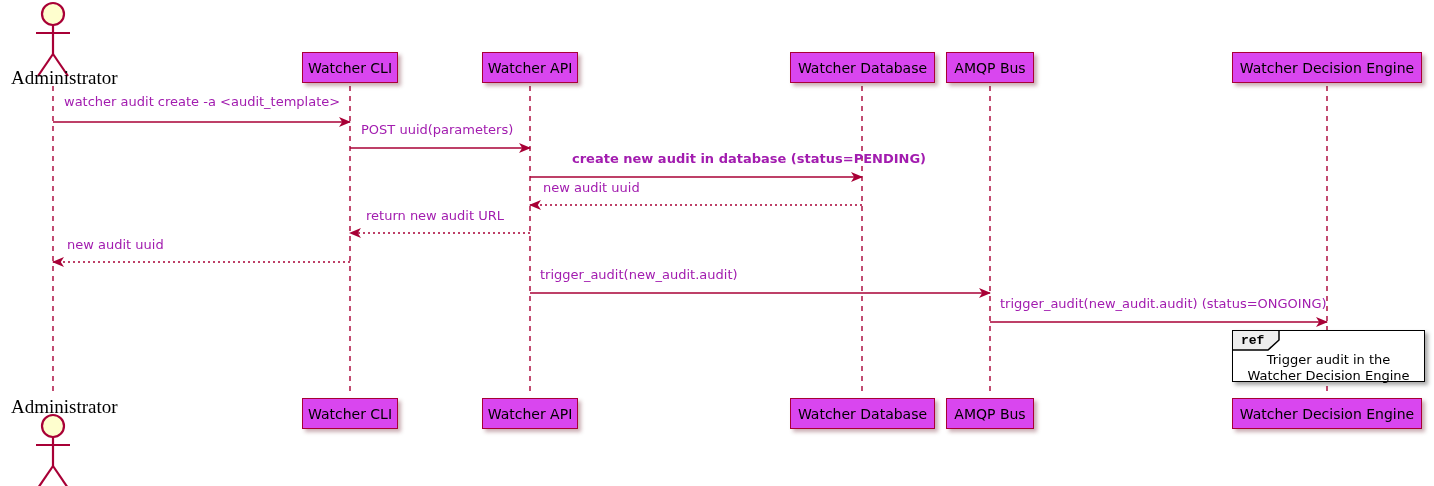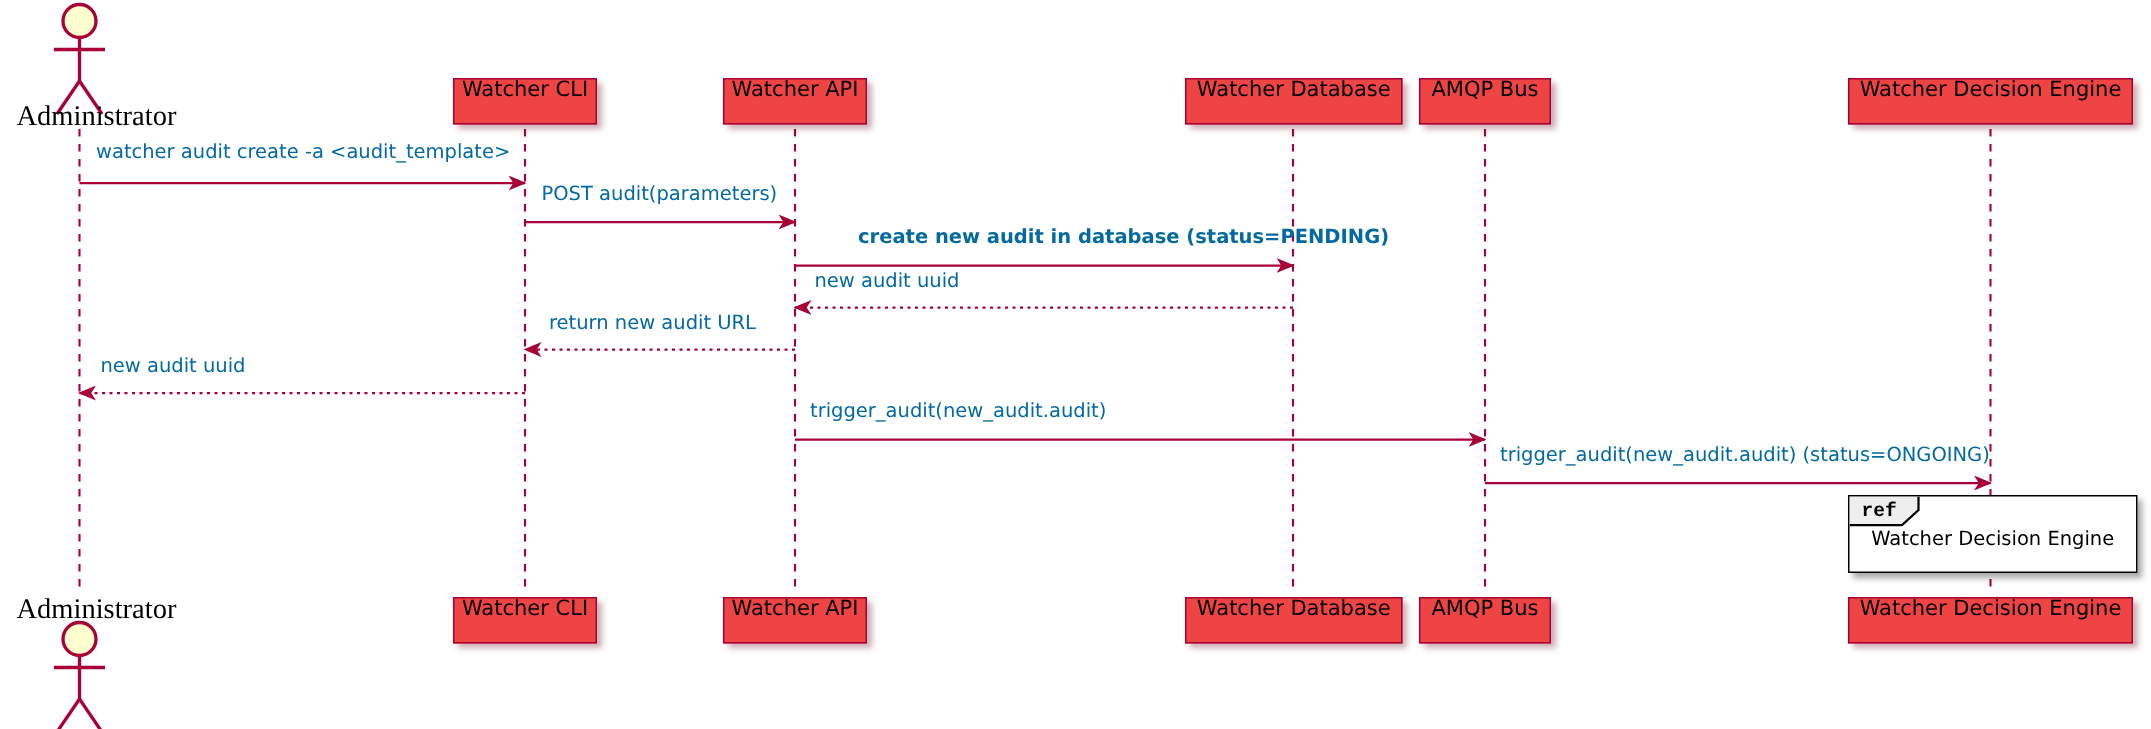--- a/index.html
+++ b/index.html
@@ -24,25 +24,25 @@
     top: 0;
     width: 1434px;
     height: 486px;
     pointer-events: none;
   }
   svg.layer * { pointer-events: auto; }
 
   .participant-box {
     position: absolute;
     box-sizing: border-box;
-    background: #ef4444;
+    background: #d946ef;
     border: 1.5px solid #A80036;
     box-shadow: 3px 3px 4px rgba(90,0,20,0.32);
     display: flex;
-    align-items: flex-start;
+    align-items: center;
     justify-content: center;
   }
   .participant-label {
     font-family: "DejaVu Sans", sans-serif;
     font-size: 14px;
     color: #000000;
     white-space: nowrap;
     line-height: 1;
   }
 
@@ -51,21 +51,21 @@
     font-family: Liberation Serif, serif;
     font-size: 19px;
     color: #000000;
     white-space: nowrap;
   }
 
   .msg-label {
     position: absolute;
     font-family: "DejaVu Sans", sans-serif;
     font-size: 13px;
-    color: #0369a1;
+    color: #a21caf;
     white-space: nowrap;
     line-height: 1;
   }
 
   .ref-frame {
     position: absolute;
     box-sizing: border-box;
     background: #FFFFFF;
     border: 1.5px solid #000000;
     box-shadow: 3px 3px 4px rgba(60,60,60,0.45);
@@ -179,32 +179,33 @@
       <div class="participant-box" style="left: 946px; top: 398px; width: 88px; height: 31px;">
         <span class="participant-label">AMQP Bus</span>
       </div>
       <div class="participant-box" style="left: 1232px; top: 52px; width: 190px; height: 31px;">
         <span class="participant-label">Watcher Decision Engine</span>
       </div>
       <div class="participant-box" style="left: 1232px; top: 398px; width: 190px; height: 31px;">
         <span class="participant-label">Watcher Decision Engine</span>
       </div>
       <div class="msg-label" style="left: 64px; top: 95px;">watcher audit create -a &lt;audit_template&gt;</div>
-      <div class="msg-label" style="left: 361px; top: 123px;">POST audit(parameters)</div>
+      <div class="msg-label" style="left: 361px; top: 123px;">POST uuid(parameters)</div>
       <div class="msg-label" style="left: 572px; top: 152px; font-weight: bold;">create new audit in database (status=PENDING)</div>
       <div class="msg-label" style="left: 543px; top: 181px;">new audit uuid</div>
       <div class="msg-label" style="left: 366px; top: 209px;">return new audit URL</div>
       <div class="msg-label" style="left: 67px; top: 238px;">new audit uuid</div>
       <div class="msg-label" style="left: 540px; top: 268px;">trigger_audit(new_audit.audit)</div>
       <div class="msg-label" style="left: 1000px; top: 297px;">trigger_audit(new_audit.audit) (status=ONGOING)</div>
       <div class="ref-frame" style="left: 1232px; top: 330px; width: 193px; height: 52px;">
         <div class="ref-tab" style="width: 46px; clip-path: polygon(0px 0px, 100% 0px, 100% 55%, 76% 100%, 0px 100%); border-bottom: none;"></div>
         <svg width="48" height="21" viewBox="0 0 48 21" style="position: absolute; left: 0px; top: 0px;">
           <path d="M0,19 L35,19 L46,9 L46,0" fill="none" stroke="#000000" stroke-width="1.5"></path>
         </svg>
         <div class="ref-tab-label">ref</div>
         <div class="ref-body">
+          <div>Trigger audit in the</div>
           <div>Watcher Decision Engine</div>
         </div>
       </div>
     </div>
 
 </div>
 
 </body></html>

